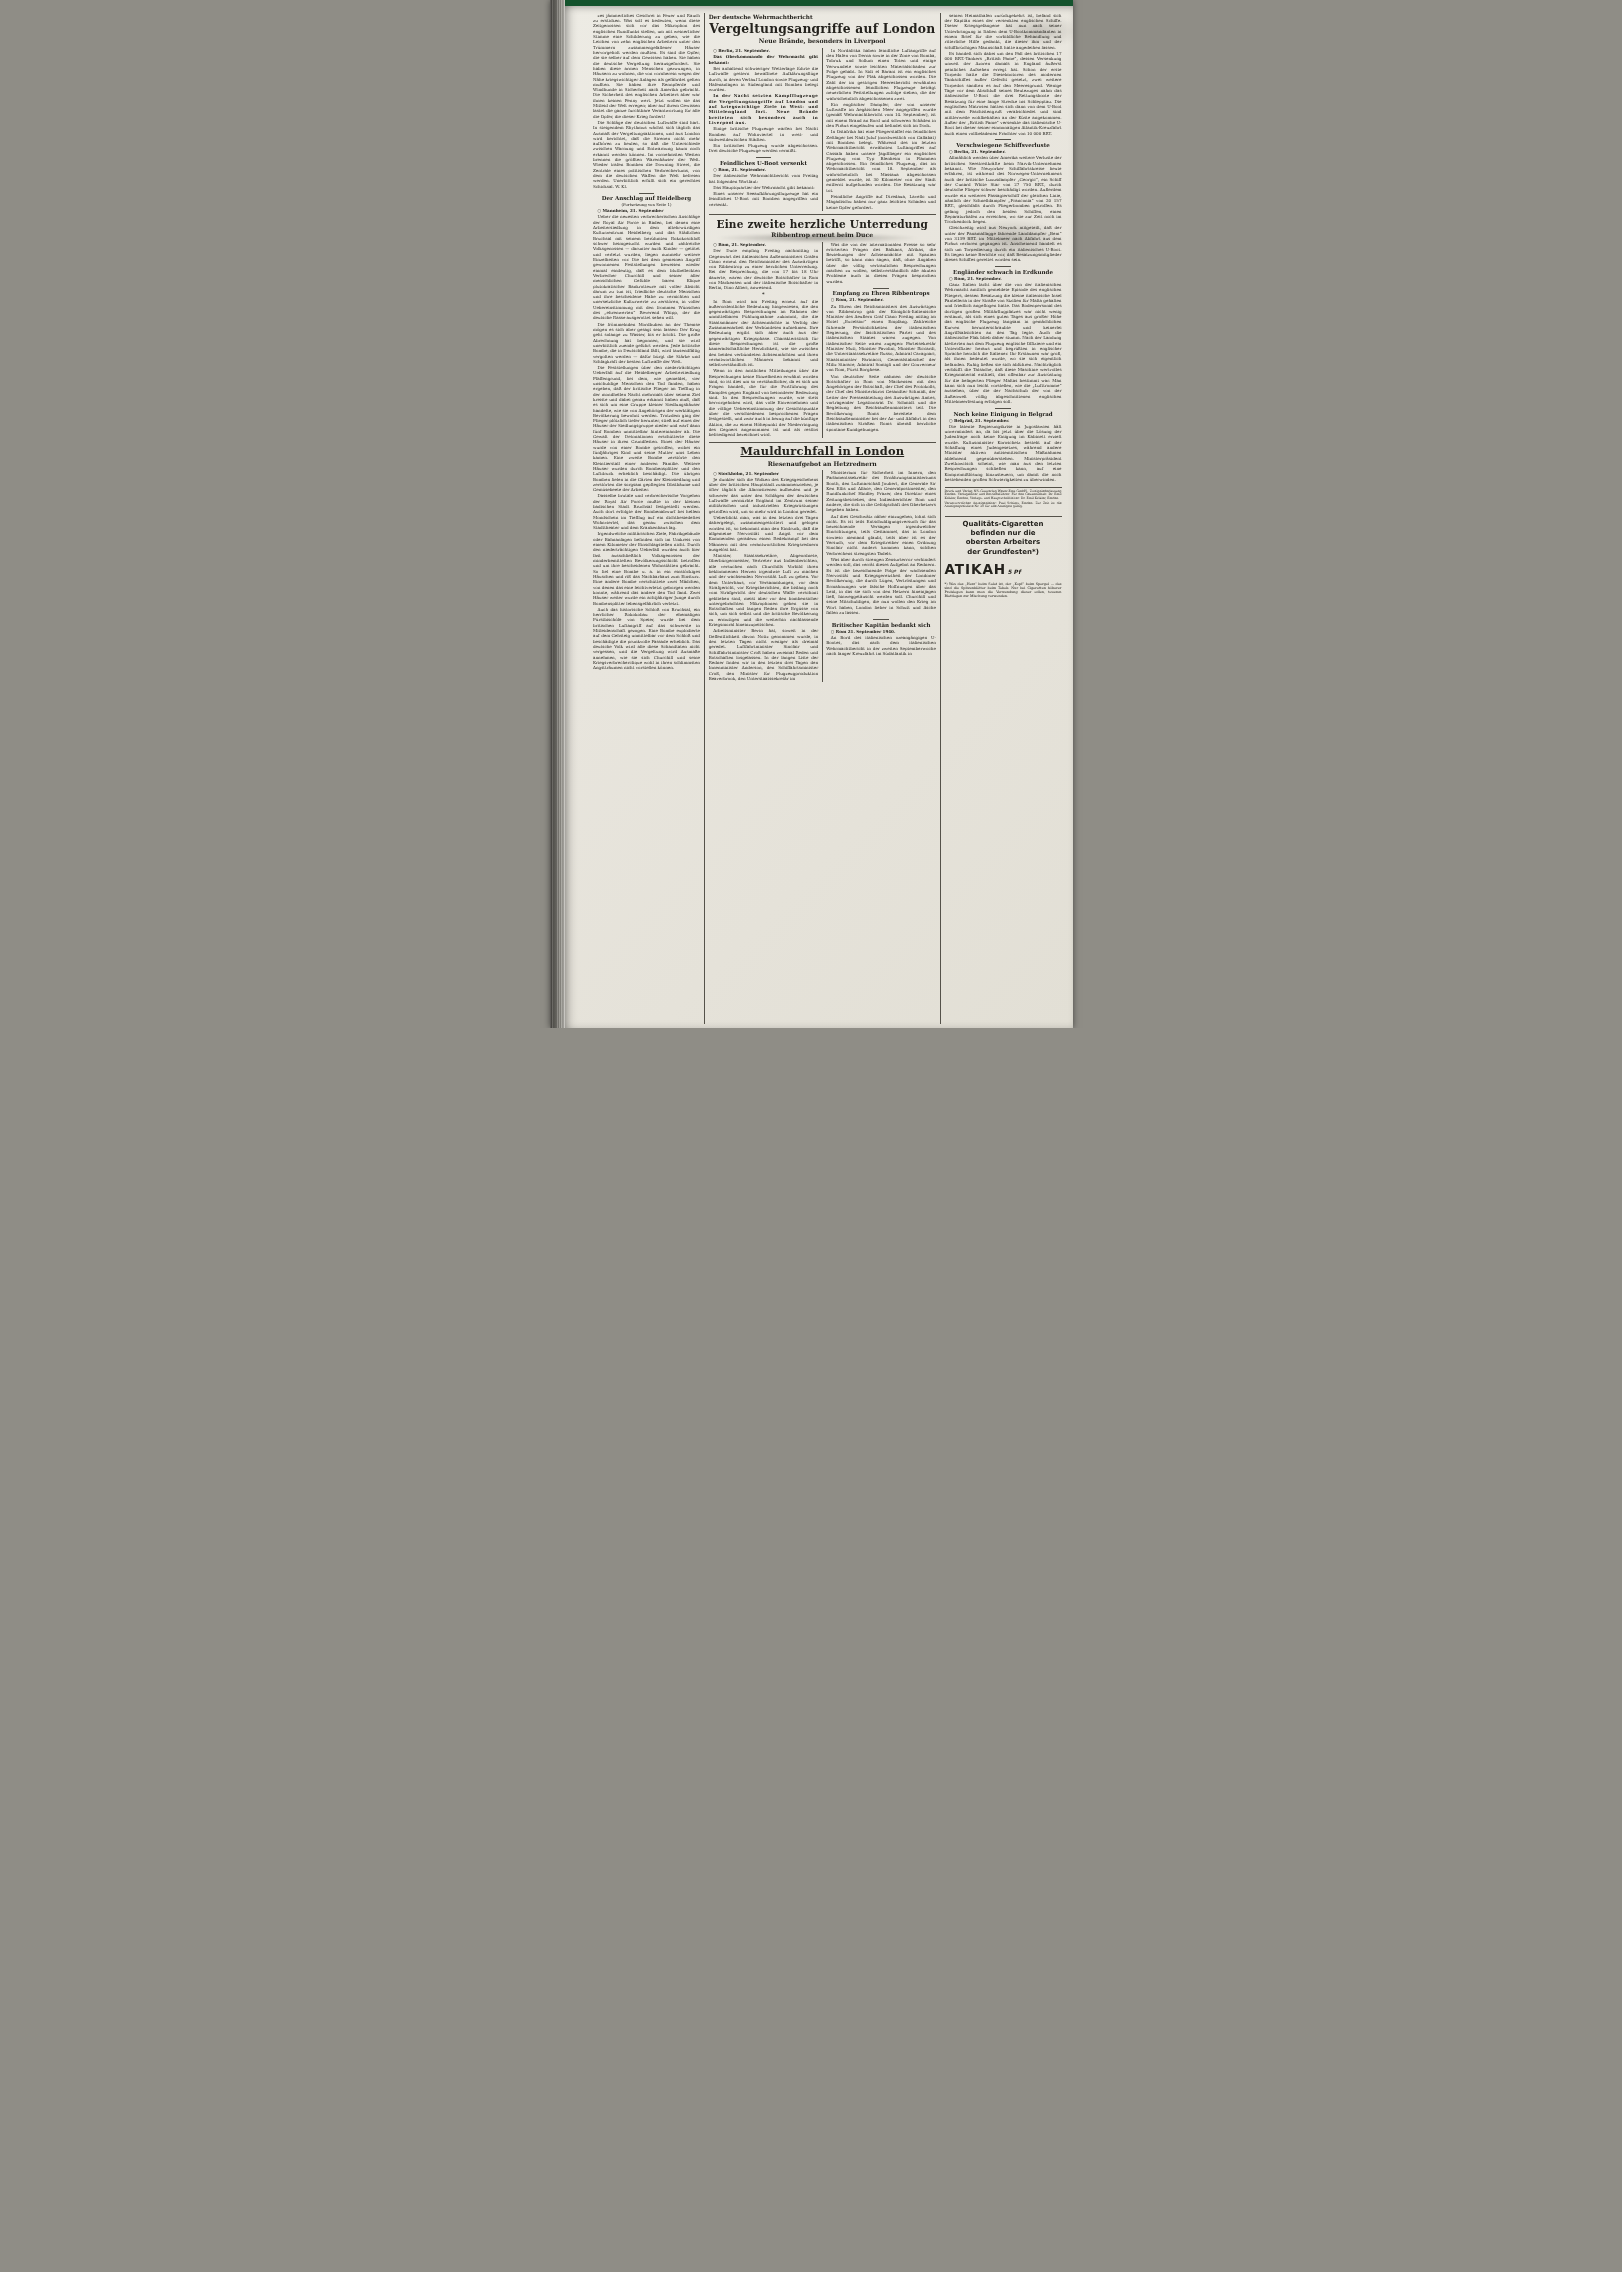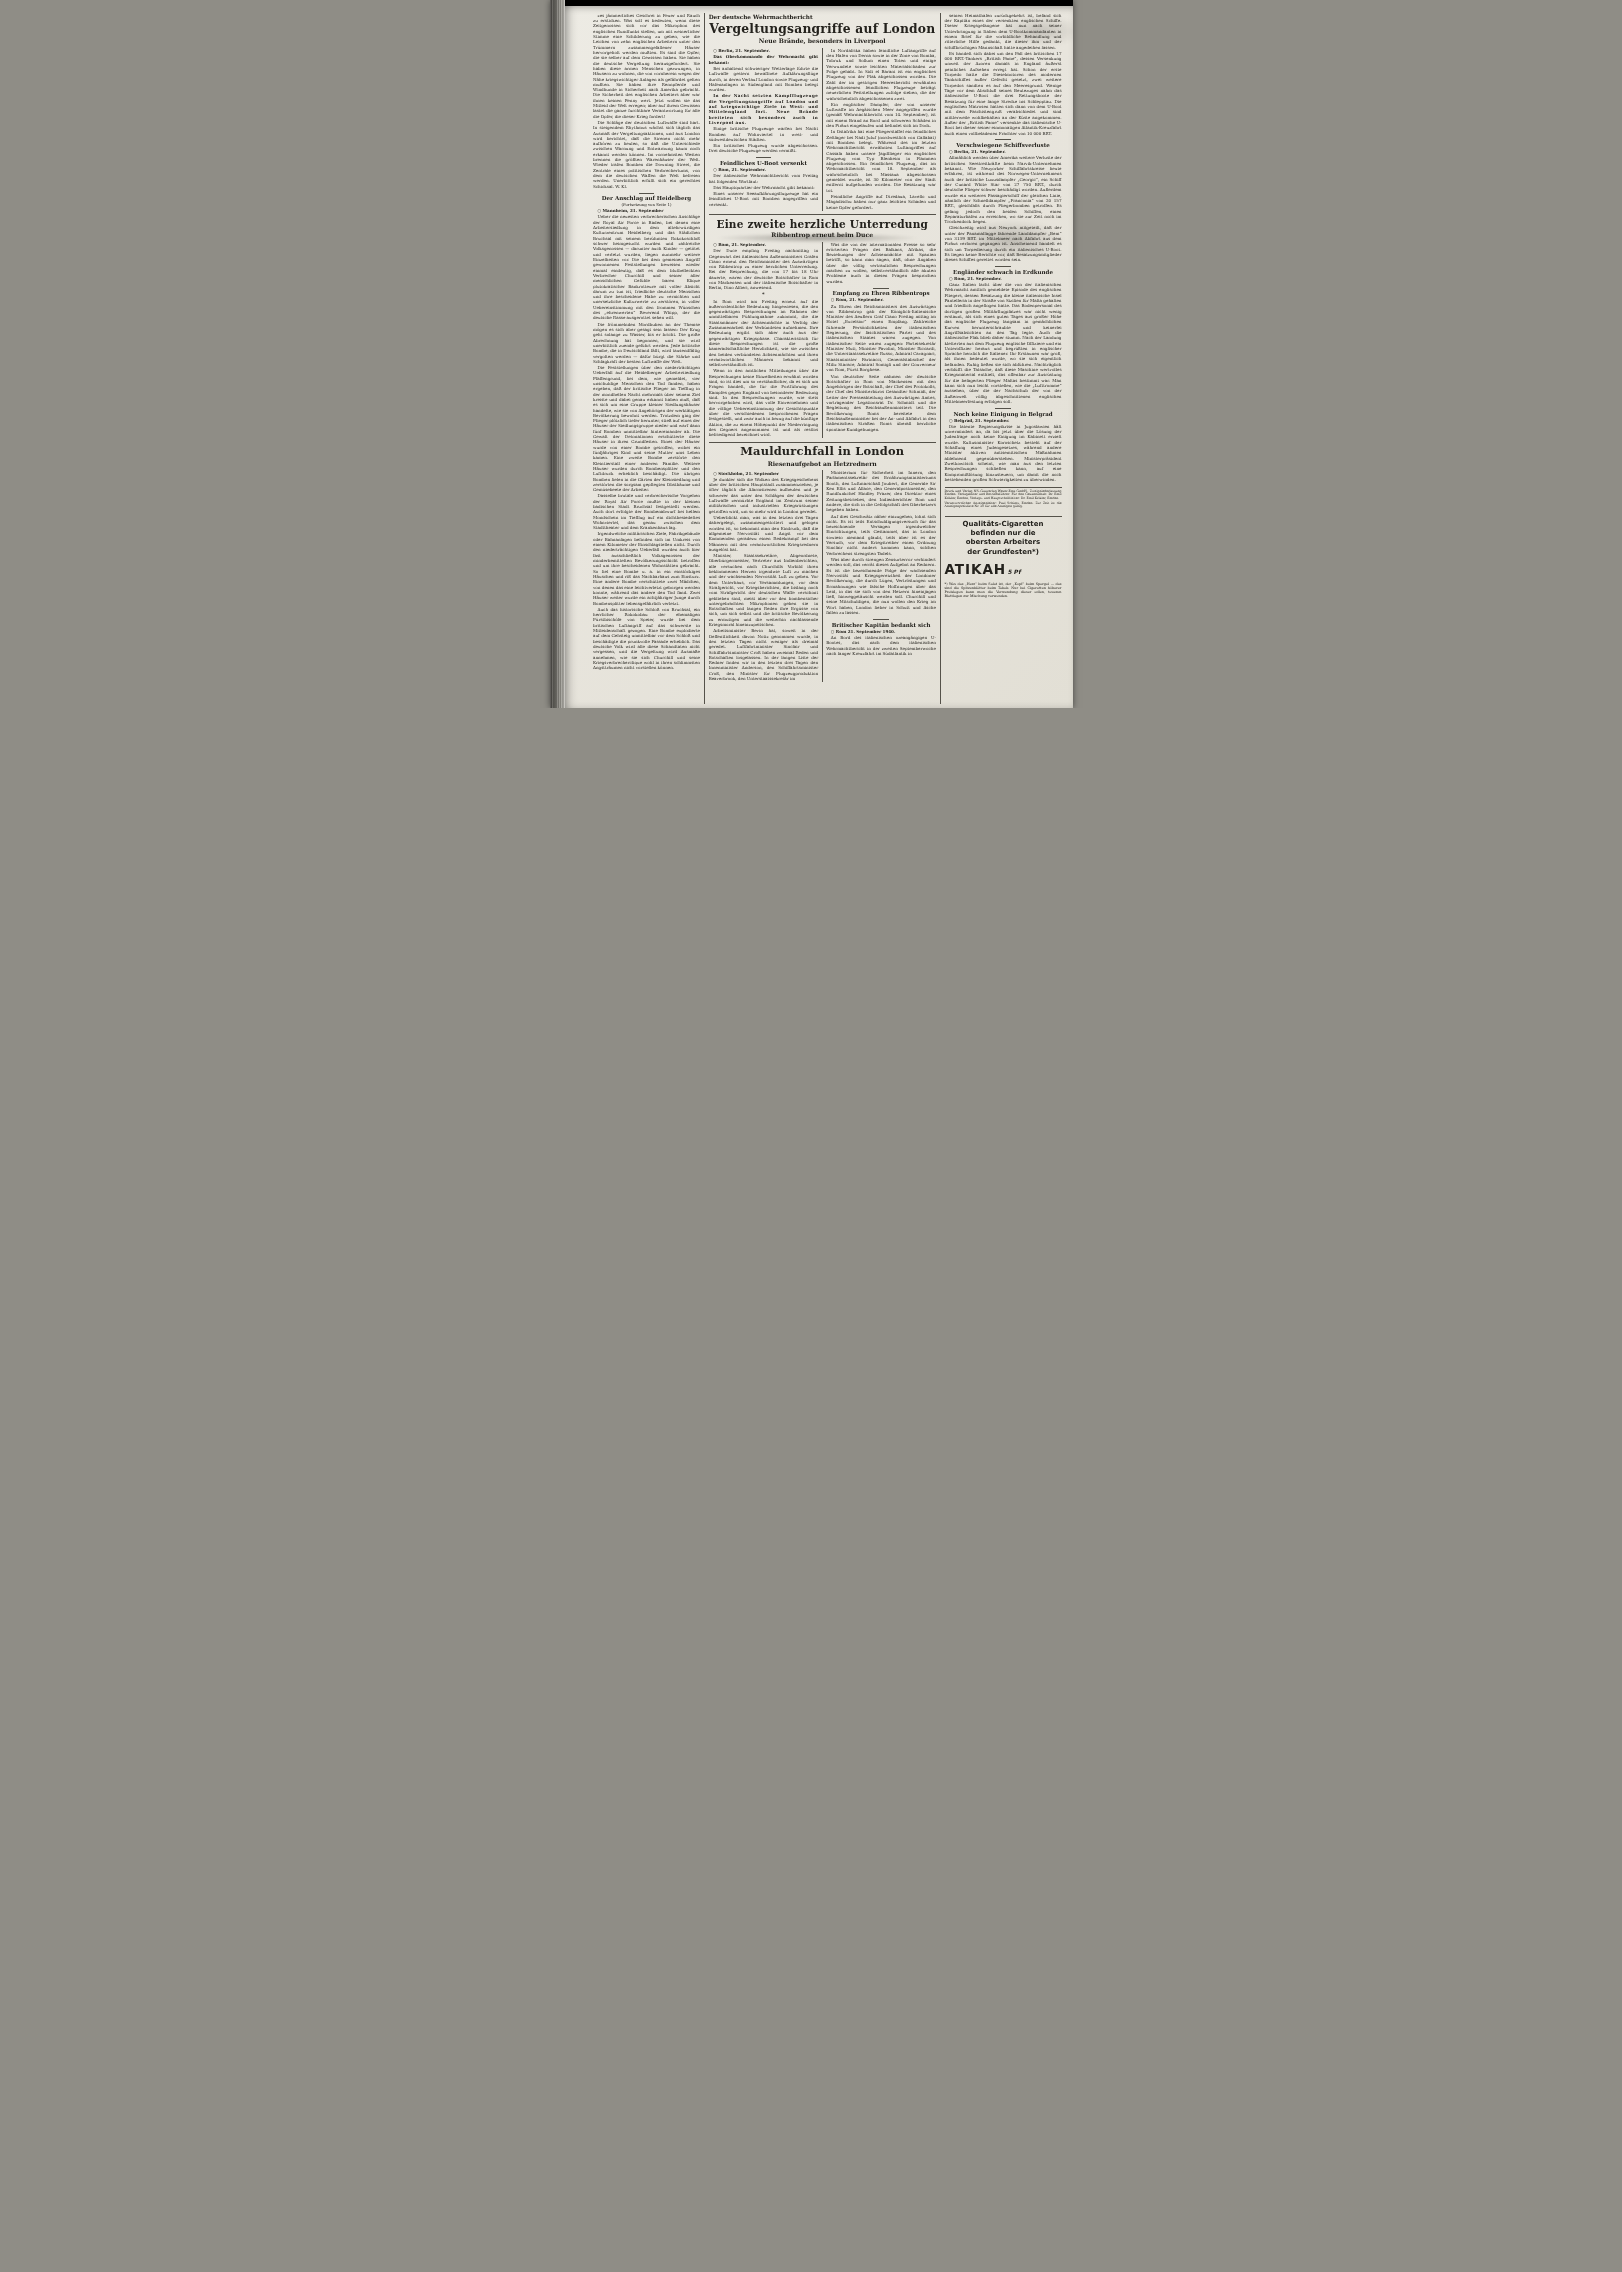--- a/index.html
+++ b/index.html
@@ -1,37 +1,37 @@
 <!DOCTYPE html>
 <html lang="de" style="font-size:7.3px"><head>
 <meta charset="utf-8">
 <style>
   html,body{margin:0;padding:0;background:#8f8d86;}
   body{display:flex;justify-content:center;font-family:"DejaVu Serif","Liberation Serif",serif;}
-  .scan{position:relative;width:523px;height:708px;background:#000000;overflow:hidden;box-shadow:0 0 6.4px rgba(0,0,0,.5);}
+  .scan{position:relative;width:523px;height:1028px;background:#14532d;overflow:hidden;box-shadow:0 0 6.4px rgba(0,0,0,.5);}
   .binding{position:absolute;left:0;top:0;bottom:0;width:15.5px;background:linear-gradient(90deg,#4a4844 0%,#6d6b65 35%,#98968f 70%,#c7c5bf 100%);}
   .binding::after{content:"";position:absolute;inset:0;background:repeating-linear-gradient(90deg,rgba(255,255,255,.10) 0 0.9px,rgba(0,0,0,.14) 0.9px 2.3px);}
   .paper{position:absolute;left:15.5px;top:6.4px;right:0;bottom:0;
     background:linear-gradient(135deg,#edebe4 0%,#e8e5dd 45%,#e2dfd5 100%);
     box-shadow:inset 5.5px 0 11px -4.5px rgba(0,0,0,.45), inset 0 4.5px 8.2px -4.5px rgba(0,0,0,.25);}
   .content{position:absolute;left:28px;top:6.4px;right:11px;bottom:3.6px;display:flex;overflow:hidden;color:#24221d;}
   .col{font-size:4.1px;line-height:1.3;text-align:justify;hyphens:auto;}
   .col p{margin:0 0 0.9px;text-indent:4.5px;}
   .col1{flex:0 0 107px;padding-right:4.1px;}
   .vrule{flex:0 0 0.5px;background:#55524a;}
   .center{flex:1 1 auto;padding:0 4.1px;min-width:0;}
   .col4{flex:0 0 117px;padding-left:4.1px;}
   .twocol{display:flex;}
   .subcol{width:50%;min-width:0;}
   .subcol.left{padding-right:3.6px;border-right:0.5px solid #55524a;}
   .subcol.right{padding-left:3.6px;}
   .kicker{font-weight:bold;font-size:5.7px;margin:0.9px 0 1.8px;}
   .display{font-weight:bold;text-align:center;font-size:12.3px;line-height:1.05;margin:0.9px 0 1.4px;letter-spacing:0.2px;}
   .display.d2{font-size:10.5px;text-align:center;}
-  .display.d3{font-size:11.4px;}
+  .display.d3{font-size:11.4px;text-decoration:underline;}
   .subhead{font-weight:bold;text-align:center;font-size:6.1px;margin:0 0 2.7px;}
   .head{font-weight:bold;text-align:center;font-size:5.5px;margin:3.6px 0 0.9px;line-height:1.1;}
   .head::before{content:"";display:block;width:15.5px;margin:0 auto 1.8px;border-top:0.5px solid #55524a;}
   .subnote{text-align:center;font-size:3.9px;margin-bottom:0.9px;}
   .dateline{font-weight:bold;font-size:4.1px;margin:0.5px 0 0.9px;text-indent:4.5px;}
   .intro{font-weight:bold;}
   .sperr{font-weight:bold;letter-spacing:0.4px;}
   .star{text-align:center;font-weight:bold;font-size:5px;line-height:1;margin:1.4px 0;}
   .section{border-top:0.5px solid #55524a;margin-top:3.6px;padding-top:2.3px;}
   .imprint{border-top:0.5px solid #55524a;margin-top:4.5px;padding-top:1.8px;font-size:3.1px;line-height:1.25;}

